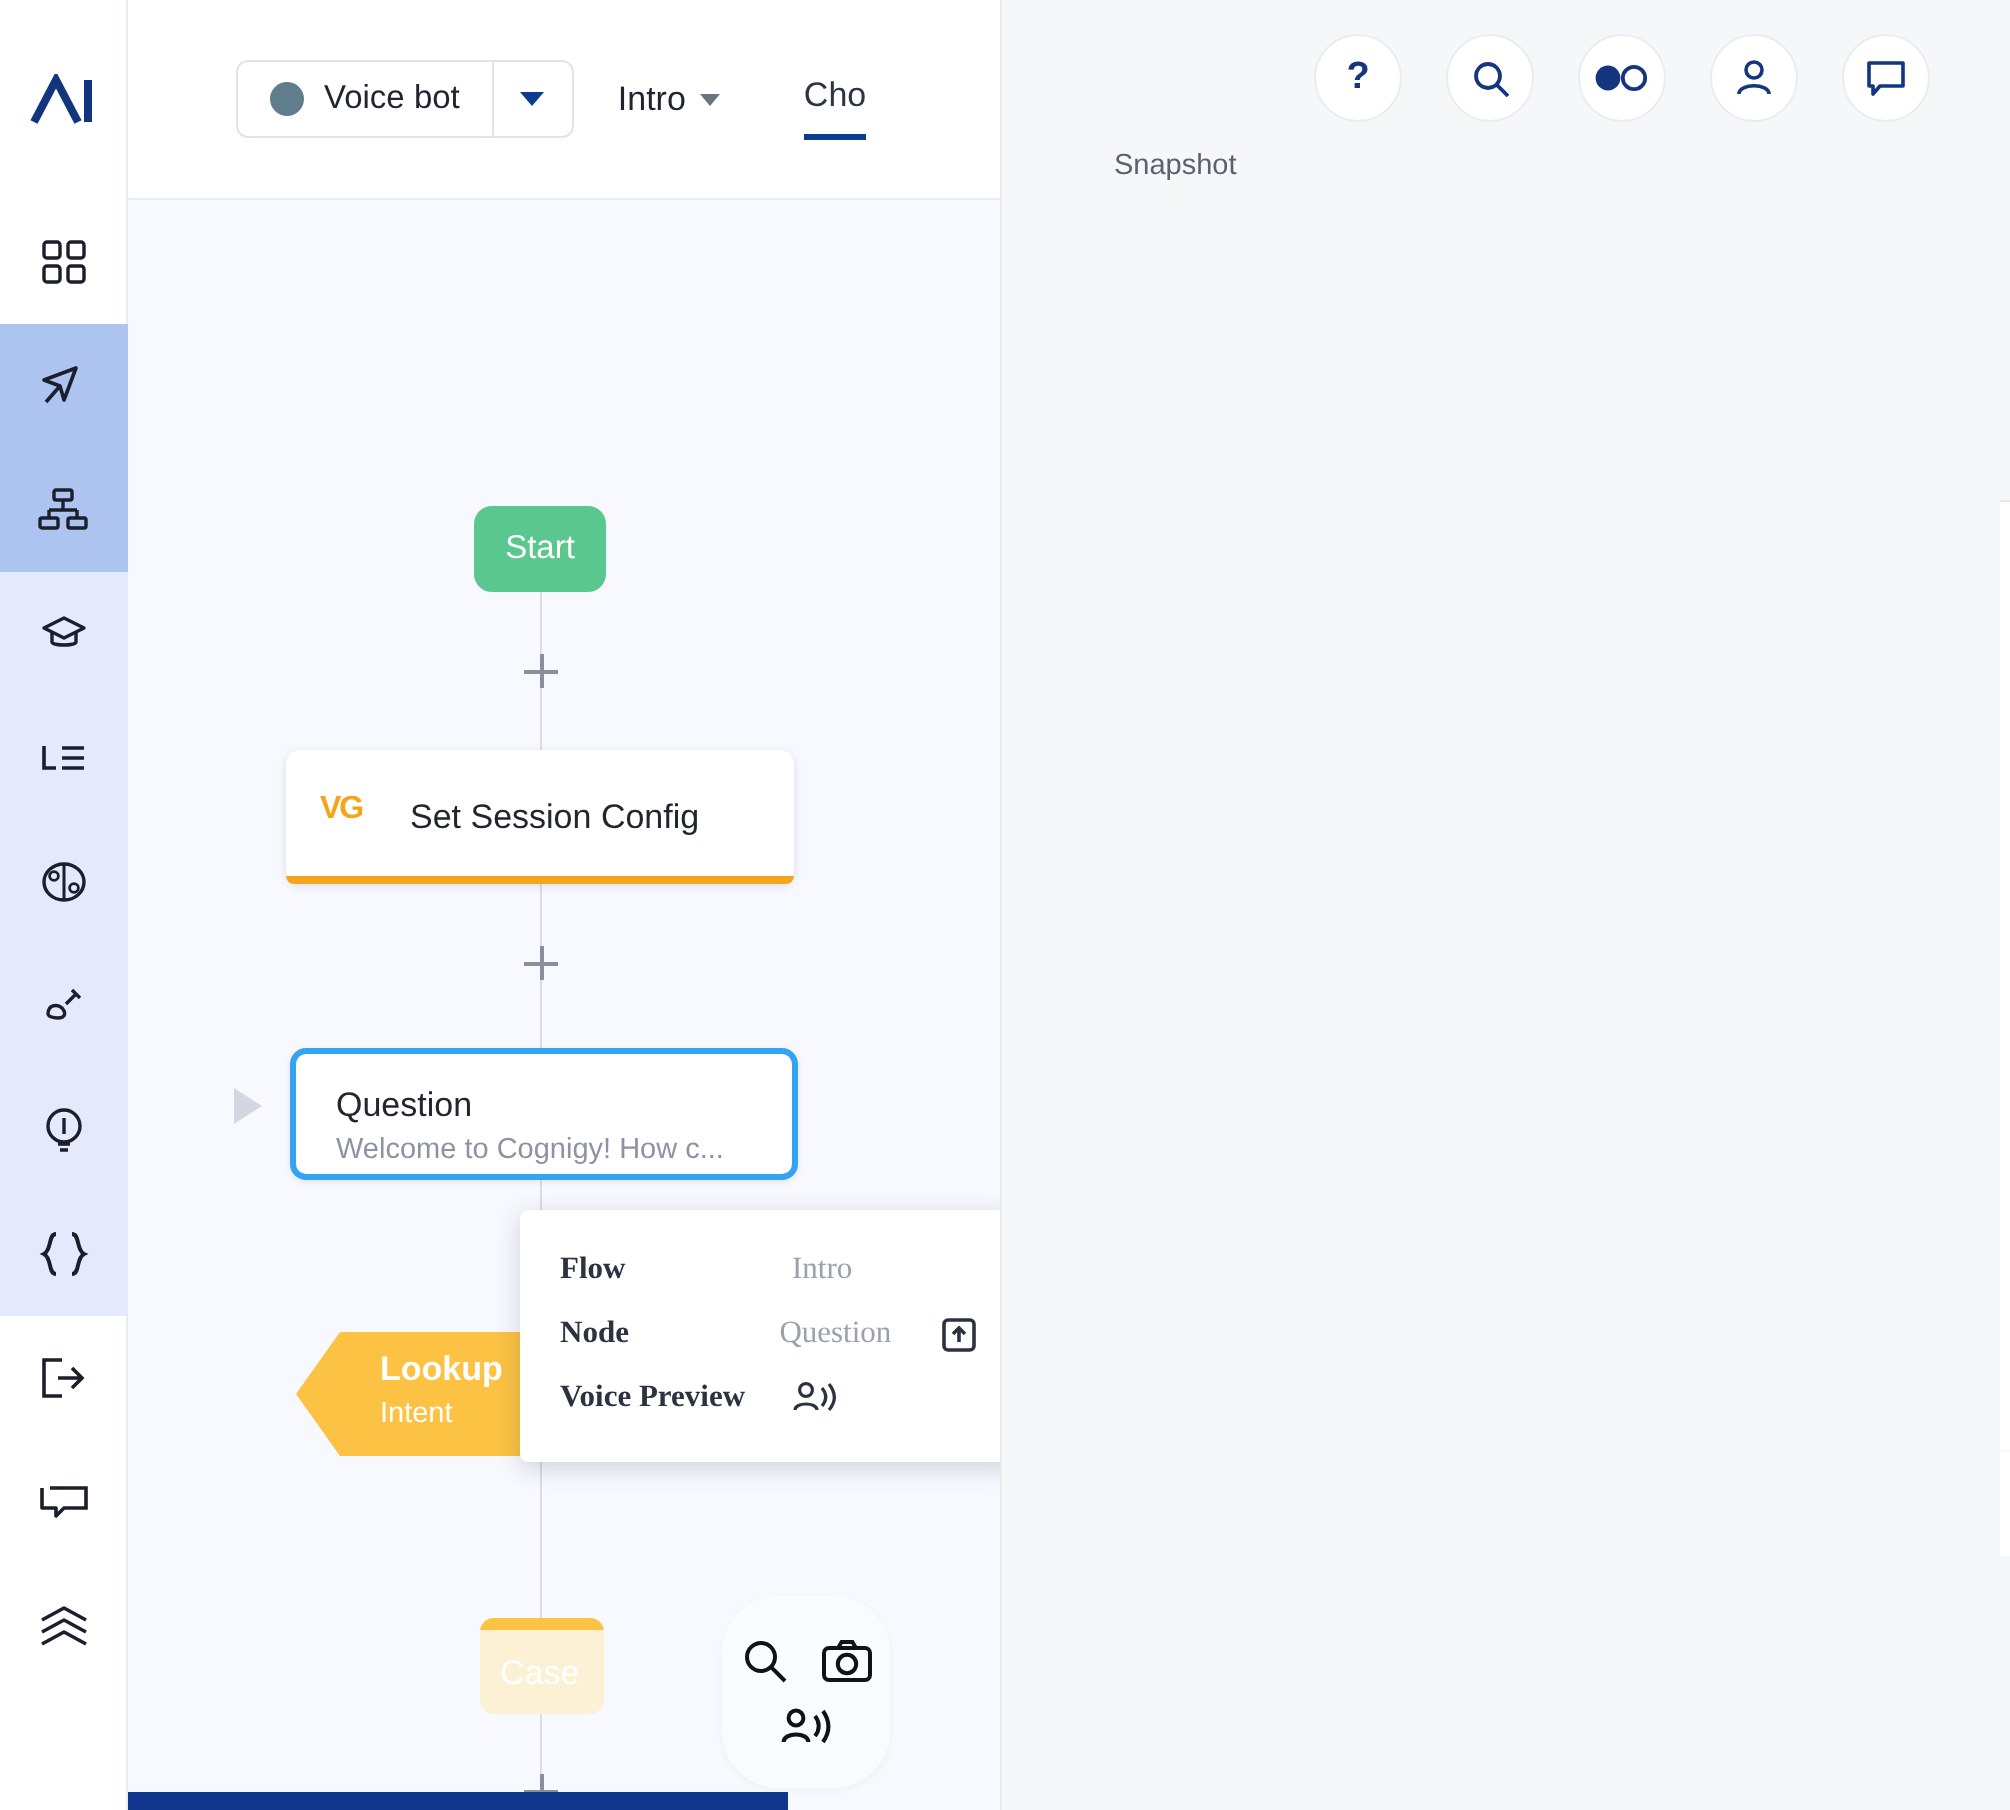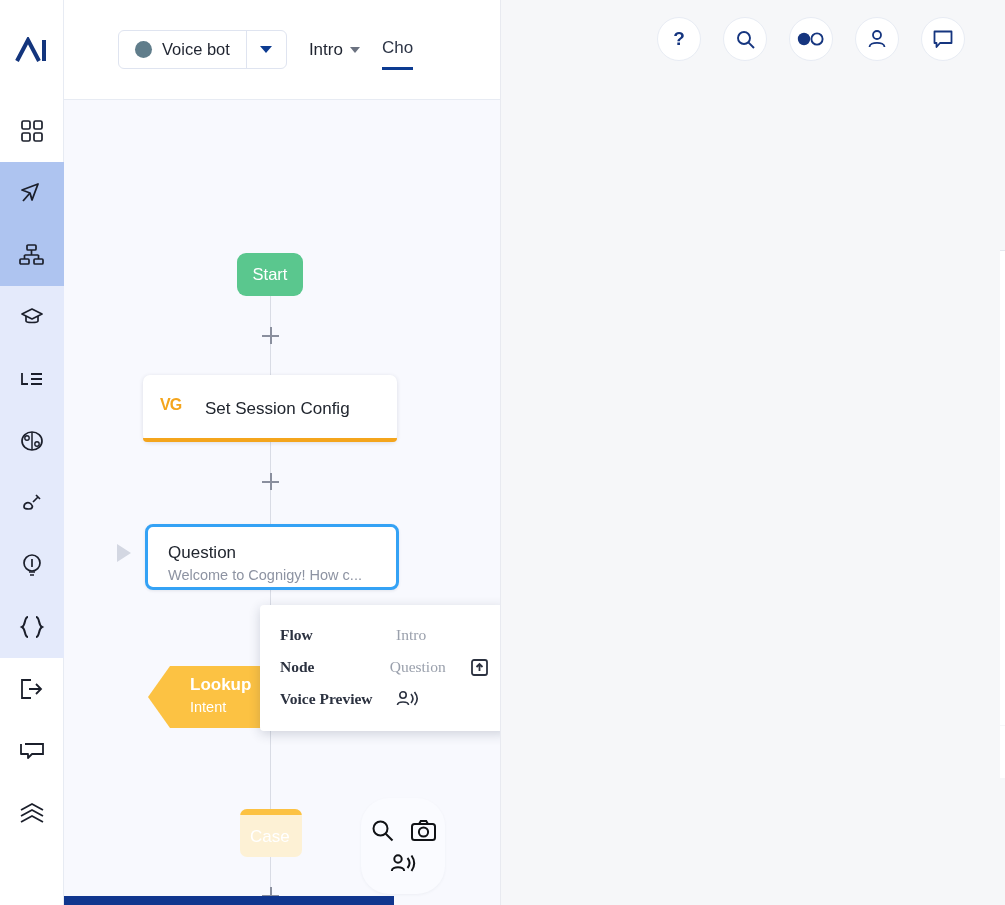--- a/index.html
+++ b/index.html
@@ -47,21 +47,21 @@
   .bot-dot { width:17px; height:17px; border-radius:50%; background:#607d8b; flex:none; }
   .bot-select .caretbox {
     width:40px; border-left:1px solid #dfe4f0; display:flex; align-items:center; justify-content:center;
   }
   .caret-dn { width:0; height:0; border-left:6px solid transparent; border-right:6px solid transparent; border-top:7px solid #0c3b91; }
   .caret-dn.grey { border-top-color:#6b7280; }
 
   .flowpill { display:flex; align-items:center; gap:7px; margin-left:22px; font-size:17px; color:#1f2430; white-space:nowrap; }
   .flowpill .caret-dn { border-left-width:5px; border-right-width:5px; border-top-width:6px; }
 
-  .tabs-top { margin-left:22px; display:flex; align-items:flex-start; height:100%; padding-top:38px; }
+  .tabs-top { margin-left:42px; display:flex; align-items:flex-start; height:100%; padding-top:38px; }
   .tab-top { font-size:17px; color:#4a5162; padding-bottom:9px; white-space:nowrap; border-bottom:3px solid transparent; }
   .tab-top.active { color:#2c3446; border-bottom-color:#0c3b91; }
 
   
   .canvas {
     position:absolute; left:64px; top:100px; width:436px; height:805px;
     background:#f8f9fe; overflow:hidden;
   }
   .vline { position:absolute; width:1px; background:#d9dce5; }
   .plus-h {
@@ -446,20 +446,21 @@
             <path d="M2.5 18 C2.5 12.5 17.5 12.5 17.5 18" fill="none" stroke="#15357f" stroke-width="1.8"></path>
           </svg>
       </div>
       <div class="circ">
         <svg width="20" height="19" viewBox="0 0 20 19">
             <path d="M1.5 1.5 L18.5 1.5 L18.5 13 L7 13 L3.5 17 L3.5 13 L1.5 13 Z" fill="none" stroke="#15357f" stroke-width="1.8" stroke-linejoin="round"></path>
           </svg>
       </div>
     </div>
 
+    <div class="snap-label">Snapshot</div>
 
     <div class="panel-tabs-rule"></div>
 
     <div class="chat-area">
 
       <div class="msg-row">
         
         
         
       </div>

